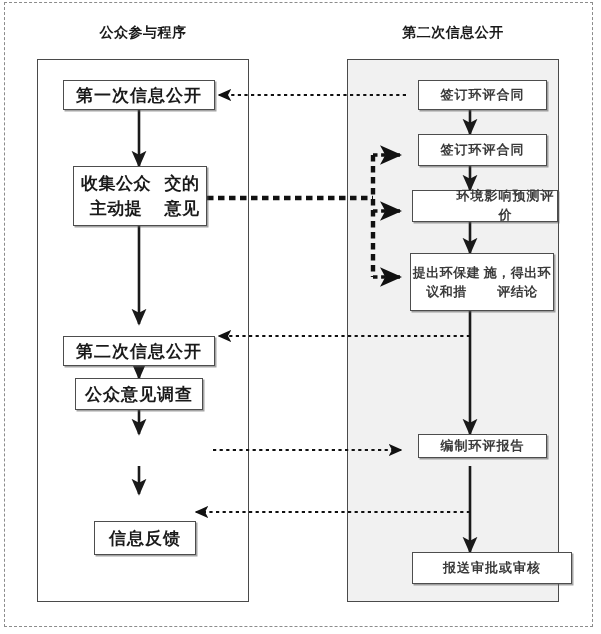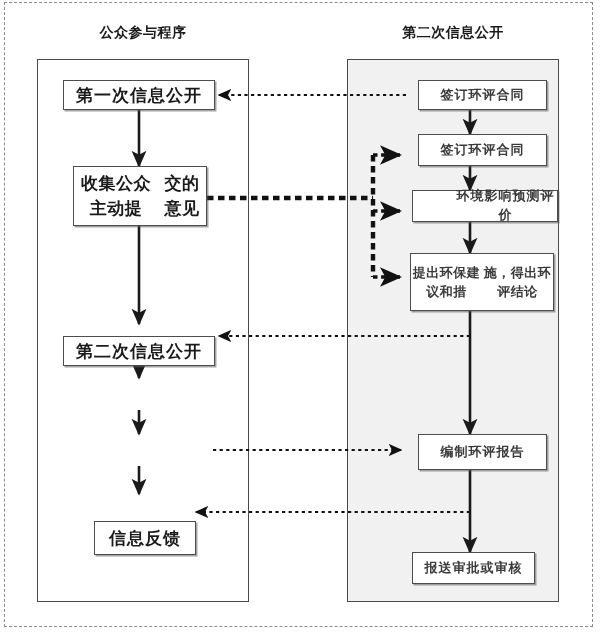--- a/index.html
+++ b/index.html
@@ -152,32 +152,33 @@
 
   <div class="node" style="left:63px; top:80px; width:152px; height:30px;">第一次信息公开</div>
 
   <div class="node two-line" style="left:73px; top:166px; width:134px; height:60px; flex-direction:row;">
     <span>收集公众主动提</span>
     <span>交的意见</span>
   </div>
 
   <div class="node" style="left:63px; top:324px; width:152px; height:30px;margin-top:12px;">第二次信息公开</div>
 
+  <div class="node" style="left:75px; top:378px; width:128px; height:32px;">公众意见调查</div>
 
 
   <div class="node" style="left:94px; top:494px; width:102px; height:34px;margin-top:27px;">信息反馈</div>
 
   <div class="node node-right" style="left:406px; top:80px; width:129px; height:30px;">签订环评合同</div>
 
   <div class="node node-right" style="left:406px; top:134px; width:129px; height:32px;">签订环评合同</div>
 
   <div class="node node-right" style="left:400px; top:190px; width:146px; height:32px;padding-left:41px;">环境影响预测评价</div>
 
   <div class="node node-right two-line" style="left:398px; top:253px; width:144px; height:58px; flex-direction:row;">
     <span>提出环保建议和措</span>
     <span>施，得出环评结论</span>
   </div>
 
-  <div class="node node-right" style="left:406px; top:434px; width:129px; height:36px;">编制环评报告</div>
+  <div class="node node-right" style="left:406px; top:434px; width:129px; height:24px;">编制环评报告</div>
 
-  <div class="node node-right" style="left:400px; top:552px; width:123px; height:32px;">报送审批或审核</div>
+  <div class="node node-right" style="left:400px; top:552px; width:160px; height:32px;">报送审批或审核</div>
 
 </div>
 
 </body></html>

